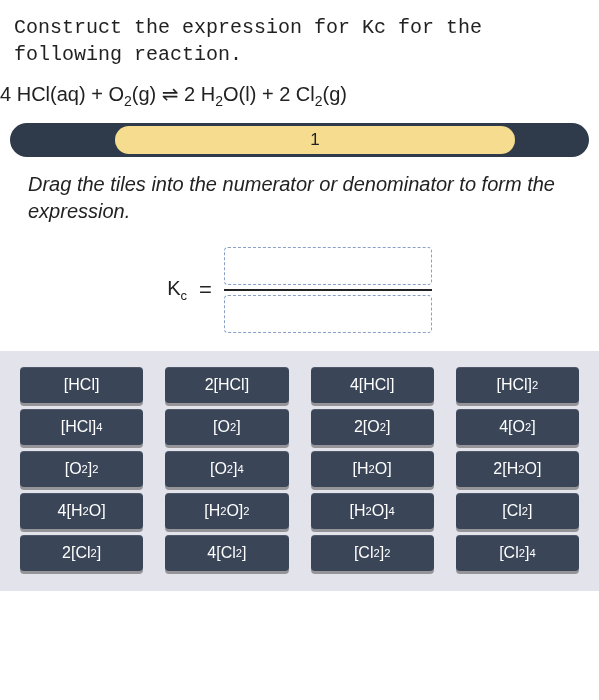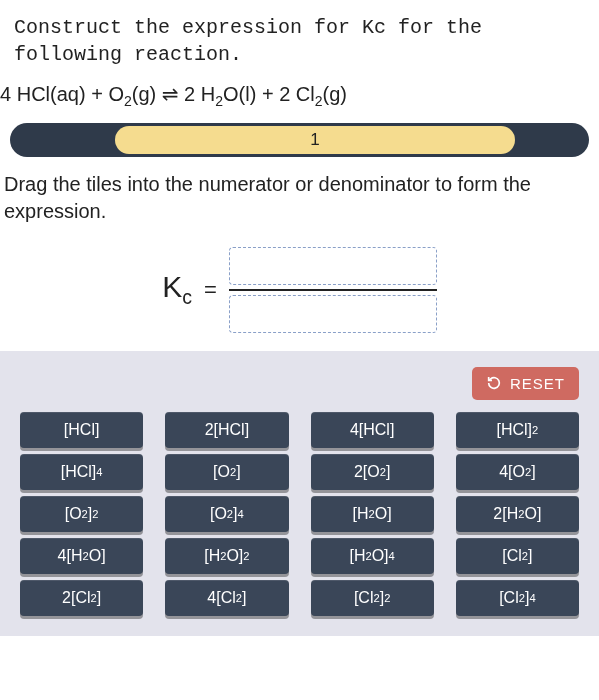--- a/index.html
+++ b/index.html
@@ -40,32 +40,33 @@
     height: 28px;
     width: 400px;
     background: #f5dc8f;
     border-radius: 14px;
     text-align: center;
     line-height: 28px;
     font-size: 17px;
     color: #222;
   }
   .instruction {
-    padding: 8px 14px 14px 4px;
+    padding: 8px 14px 14px 28px;
     font-size: 20px;
     line-height: 1.35;
+    font-style: italic;
   }
   .kc-row {
     display: flex;
     align-items: center;
     justify-content: center;
     padding: 8px 0 18px 0;
     gap: 12px;
   }
-  .kc-label { font-size: 30px; }
+  .kc-label { font-size: 20px; }
   .kc-label .sub { font-size: 0.65em; }
   .eqsign { font-size: 22px; }
   .fraction {
     display: flex;
     flex-direction: column;
     align-items: stretch;
     width: 208px;
   }
   .dropzone {
     height: 38px;
@@ -146,29 +147,20 @@
   </span>
   <span class="eqsign">=</span>
   <div class="fraction">
     <div class="dropzone"></div>
     <div class="frac-line"></div>
     <div class="dropzone"></div>
   </div>
 </div>
 
 <div class="tiles-panel">
-  <div class="reset-row">
-    <button class="reset-btn">
-      <svg class="reset-icon" viewBox="0 0 24 24" fill="none" stroke="#fff" stroke-width="2.5">
-        <path d="M4 12a8 8 0 1 0 3-6.3L4 8"></path>
-        <polyline points="4 3 4 8 9 8"></polyline>
-      </svg>
-      <span>RESET</span>
-    </button>
-  </div>
   <div class="tile-grid" id="tile-grid">
       <button class="tile">
         <span>[HCl]</span>
       </button>
       <button class="tile">
         <span>2</span>
         <span>[HCl]</span>
       </button>
       <button class="tile">
         <span>4</span>

